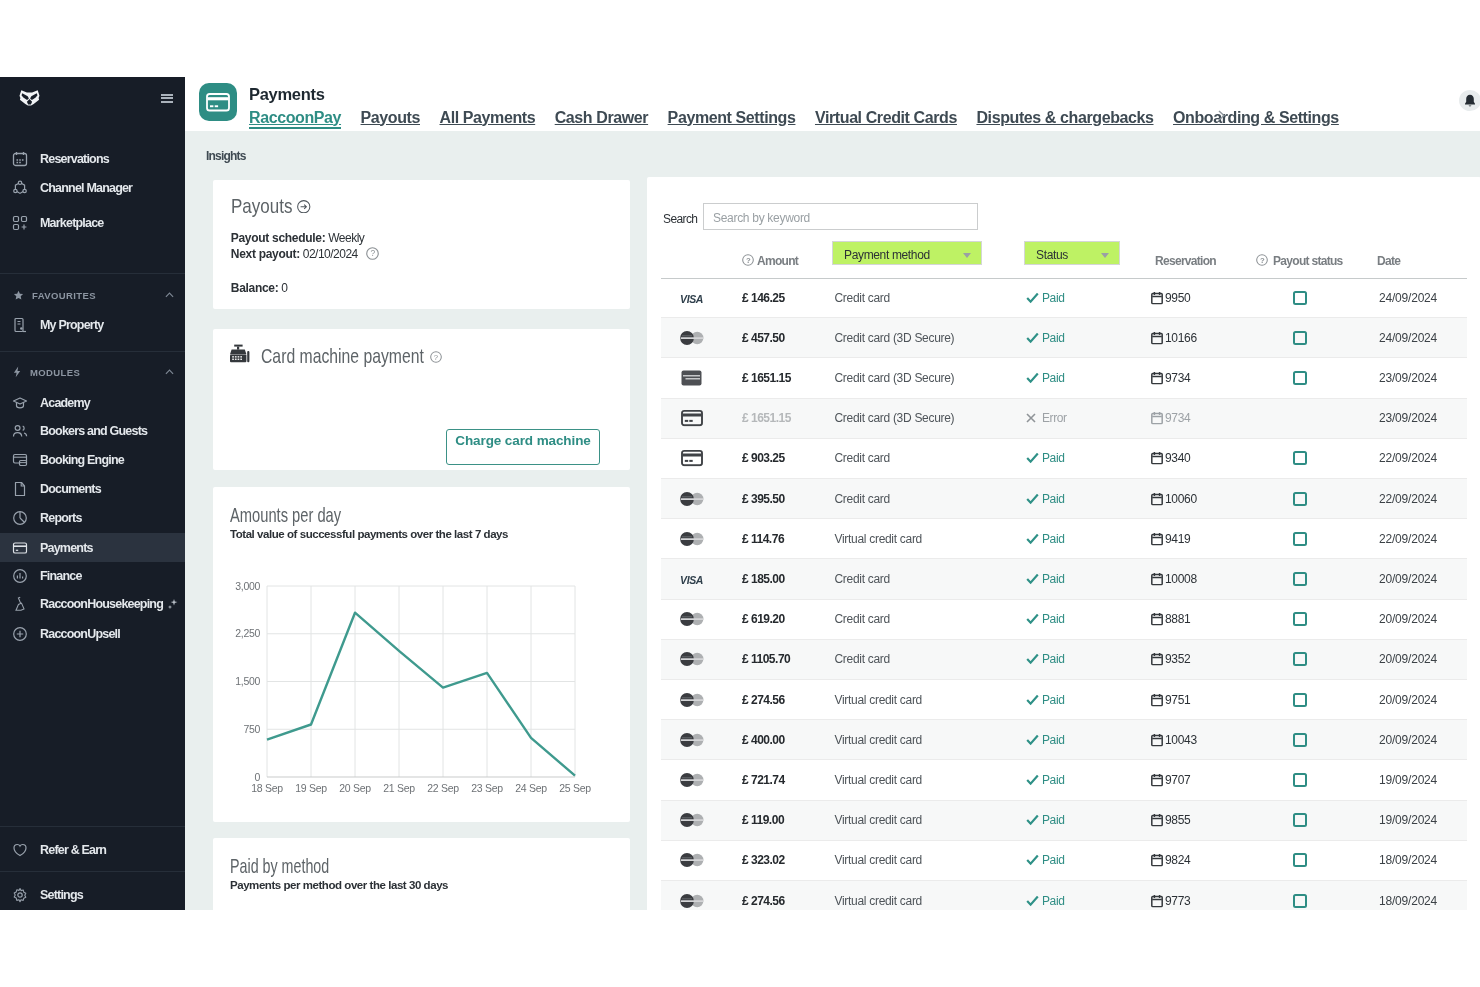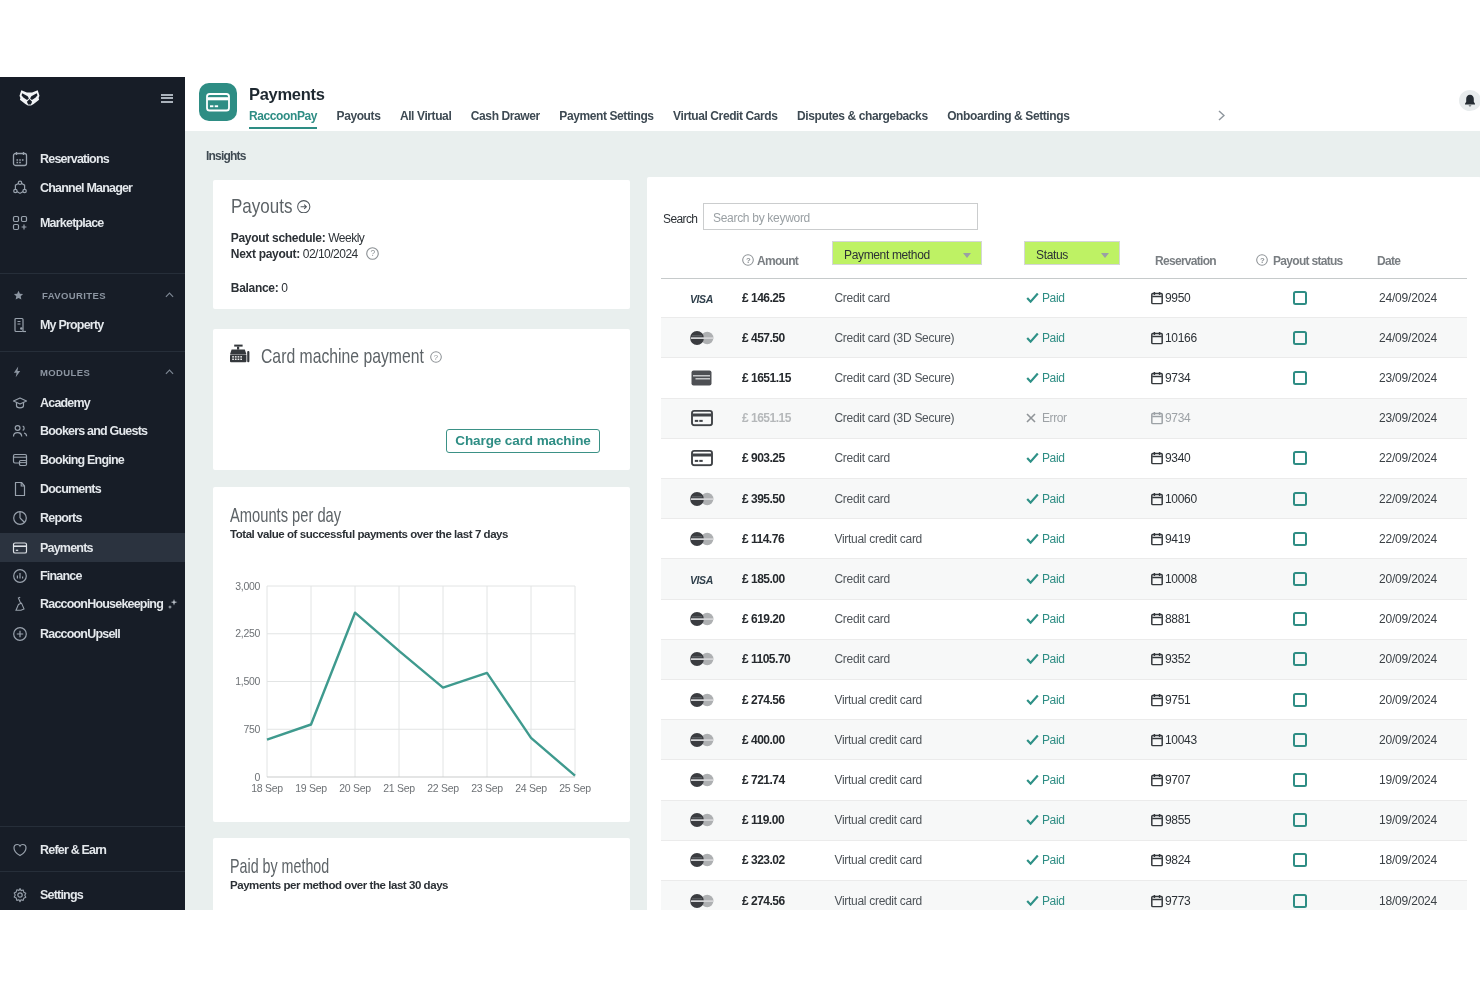--- a/index.html
+++ b/index.html
@@ -8,58 +8,58 @@
 #burger { position:absolute; right:12px; top:17px; width:12.5px; }
 #burger div { height:1.6px; background:#aab2bb; margin-bottom:1.9px; }
 .si { position:absolute; left:0; width:185px; height:29px; display:flex; align-items:center; }
 .si.active { background:#2b333f; }
 .sic { width:16px; height:16px; margin-left:12px; flex:none; }
 .sic svg { width:16px; height:16px; display:block; }
 .sl { margin-left:12px; font-size:12.5px; font-weight:600; color:#e4e8ec; letter-spacing:-0.8px; white-space:nowrap; }
 .sdiv { position:absolute; left:0; width:185px; height:1px; background:#262e39; }
 .shead { position:absolute; left:0; width:185px; height:14px; display:flex; align-items:center; }
 .star { margin-left:13px; }
-.shead span { margin-left:18px; font-size:9.5px; font-weight:700; color:#8c95a1; letter-spacing:0.4px; flex:1; }
+.shead span { margin-left:8px; font-size:9.5px; font-weight:700; color:#8c95a1; letter-spacing:0.4px; flex:1; }
 .chup { margin-right:11px; }
 #hdr { position:absolute; left:185px; top:0; width:1295px; height:53.5px; background:#fff; z-index:4; }
 #hico { position:absolute; left:14px; top:6px; }
 #htitle { position:absolute; left:64px; top:7.5px; font-size:16.5px; font-weight:700; color:#1e2830; letter-spacing:-0.3px; }
 #tabs { position:absolute; left:64px; top:31.5px; display:flex; gap:19.5px; }
-.tab { font-size:12px; font-weight:700; color:#3e4a53; letter-spacing:-0.4px; height:20px; white-space:nowrap; }
+.tab { font-size:16px; font-weight:700; color:#3e4a53; letter-spacing:-0.4px; height:20px; white-space:nowrap;text-decoration:underline; }
 .tab.act { color:#2e8d84; border-bottom:2.5px solid #2e8d84; }
 #chev { position:absolute; left:1033px; top:33px; }
 #bellw { position:absolute; left:1459px; top:13px; width:22px; height:21px; border-radius:50%; background:#e8eced; display:flex; align-items:center; justify-content:center; z-index:6; }
 #insights { position:absolute; left:206px; top:71.5px; font-size:12px; font-weight:700; color:#3f4a52; letter-spacing:-0.8px; z-index:1; }
 .card { position:absolute; background:#fff; border-radius:2px; }
 .ct { font-size:21px; color:#5d6367; transform-origin:0 50%; white-space:nowrap; display:inline-block; }
 #payouts { left:213px; top:103px; width:417px; height:129px; }
 #machine { left:213px; top:252px; width:417px; height:141px; }
 #chartc { left:213px; top:410px; width:417px; height:335px; }
 #paidby { left:213px; top:761px; width:417px; height:160px; }
 #tcard { left:647px; top:100px; width:834px; height:833px; }
 .bl { font-size:12px; letter-spacing:-0.5px; color:#2c3136; }
 .bl b { letter-spacing:-0.3px; }
 #payouts .tr { position:absolute; left:17.8px; top:14px; }
 .qm { display:inline-block; vertical-align:-2px; margin-left:5px; }
 
 .inp { position:absolute; left:31px; top:52px; width:348px; height:35px; border:1px solid #cbcdce; border-radius:4px; }
 .inplab { position:absolute; left:9px; top:-7px; background:#fff; padding:0 5px; font-size:12px; color:#8e9296; letter-spacing:-0.05px; }
-.btn { position:absolute; left:233px; top:100px; width:154px; height:24px; border:1px solid #3b9186; border-radius:3px; color:#2e8d84; font-size:13.5px; font-weight:700; text-align:center; line-height:22px; letter-spacing:-0.1px; }
+.btn { position:absolute; left:233px; top:100px; width:154px; height:36px; border:1px solid #3b9186; border-radius:3px; color:#2e8d84; font-size:13.5px; font-weight:700; text-align:center; line-height:22px; letter-spacing:-0.1px; }
 
 #srchlab { position:absolute; left:16px; top:35px; font-size:12px; color:#2c3136; letter-spacing:-0.6px; }
 #srch { position:absolute; left:56px; top:26px; width:275px; height:27px; border:1px solid #cbcdce; background:#fff; }
 #srch span { font-size:12px; color:#9aa0a4; position:absolute; left:9px; top:6.5px; letter-spacing:-0.3px; }
 .sel { position:absolute; top:64px; height:24px; border:1px solid #d4d6d7; background:#bef264; font-size:12px; color:#2c3136; line-height:26px; padding-left:11px; letter-spacing:-0.35px; }
 .sel .car { position:absolute; right:10px; top:11px; width:0; height:0; border-left:4.5px solid transparent; border-right:4.5px solid transparent; border-top:5px solid #9aa0a4; }
 .th { position:absolute; top:76.5px; font-size:12px; font-weight:700; color:#797e82; letter-spacing:-0.7px; }
 #hdiv { position:absolute; left:14px; top:101px; width:806px; height:1px; background:#c6cacb; }
 .row { position:absolute; left:14px; width:806px; height:40.2px; border-bottom:1px solid #ebebeb; }
 .row.alt { background:#f7f8f8; }
 .row > * { position:absolute; top:50%; transform:translateY(-50%); }
-.cic { left:19px; width:23px; text-align:left;margin-left:10px; }
+.cic { left:19px; width:23px; text-align:right; }
 .cic svg { display:block; margin:auto; }
 .visatxt { font-size:10.5px; font-weight:700; font-style:italic; color:#30404c; letter-spacing:-0.4px; }
 .amt { left:81px; font-size:12px; font-weight:700; color:#25292d; letter-spacing:-0.5px; }
 .meth { left:173.5px; font-size:12px; color:#4e5459; letter-spacing:-0.3px; }
 .stx { left:365px; } .stx svg { display:block; }
 .stt { left:381px; font-size:12px; letter-spacing:-0.4px; }
 .paid { color:#2e8d84; }
 .gray { color:#b5b8ba !important; }
 .gray2 { color:#9da2a6 !important; }
 .calw { left:490px; } .calw svg { display:block; }
@@ -259,21 +259,21 @@
           <rect width="38" height="38" rx="10" fill="#2e8d84"></rect>
           <rect x="8" y="11" width="22" height="16.5" rx="2.6" fill="none" stroke="#fff" stroke-width="1.8"></rect>
           <rect x="8.4" y="14.2" width="21.2" height="3.1" fill="#fff"></rect>
           <rect x="11" y="22.3" width="3.4" height="1.9" fill="#fff"></rect>
           <rect x="15.7" y="22.3" width="3.4" height="1.9" fill="#fff"></rect>
         </svg></div>
     <div id="htitle">Payments</div>
     <div id="tabs">
         <span class="tab act">RaccoonPay</span>
         <span class="tab">Payouts</span>
-        <span class="tab">All Virtual</span>
+        <span class="tab">All Payments</span>
         <span class="tab">Cash Drawer</span>
         <span class="tab">Payment Settings</span>
         <span class="tab">Virtual Credit Cards</span>
         <span class="tab">Disputes &amp; chargebacks</span>
         <span class="tab">Onboarding &amp; Settings</span>
       </div>
     <svg id="chev" width="7" height="11" viewBox="0 0 7 11">
         <path d="M1 1l5 4.5L1 10" fill="none" stroke="#8f979e" stroke-width="1.5"></path>
       </svg>
   </div>

